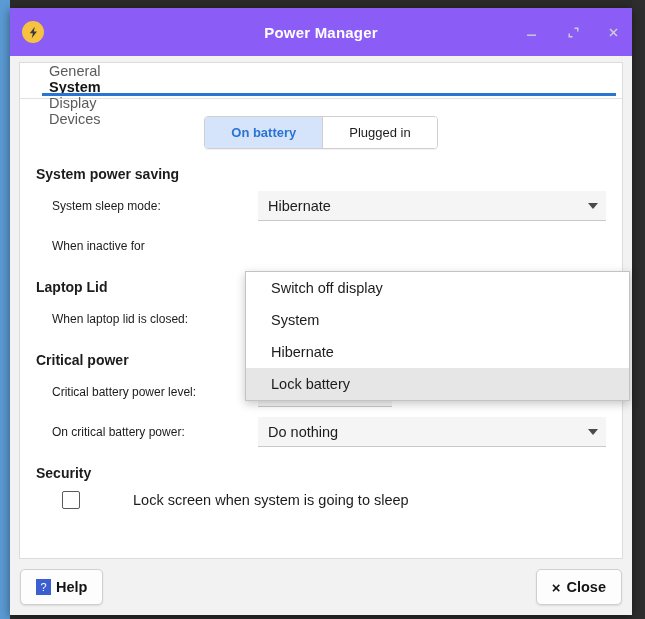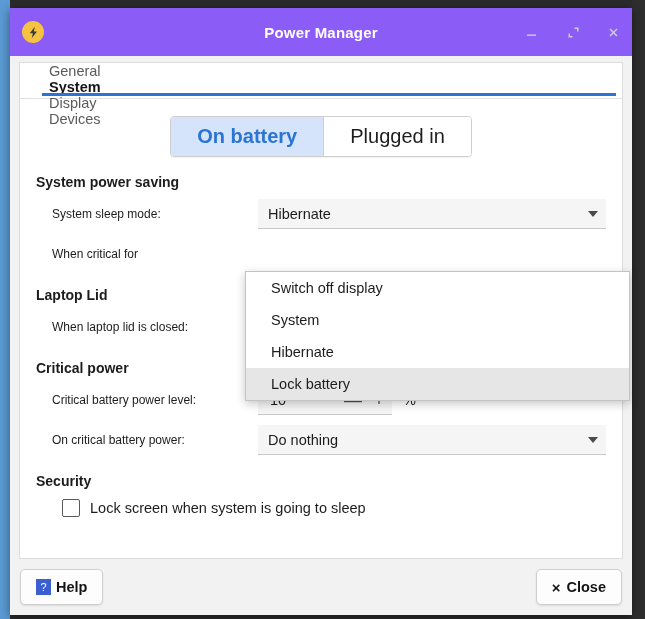--- a/index.html
+++ b/index.html
@@ -143,21 +143,21 @@
   }
   #segmented {
     display: flex;
     border: 1px solid #cfcfcf;
     border-radius: 4px;
     overflow: hidden;
     box-shadow: 0 1px 1px rgba(0,0,0,.06);
   }
   .seg {
     padding: 8px 26px;
-    font-size: 20px;
+    font-size: 13px;
     background: #ffffff;
     color: #1d1d1d;
     cursor: default;
   }
   .seg.active {
     background: #d6e4fb;
     color: #2a74d4;
     font-weight: bold;
   }
   .seg + .seg { border-left: 1px solid #cfcfcf; }
@@ -240,20 +240,21 @@
     color: #1c1c1c;
     margin-left: 11px;
   }
 
   
   .check-row {
     display: flex;
     align-items: center;
     margin-top: 10px;
     padding-left: 26px;
+    gap: 43px;
   }
   .checkbox {
     width: 16px;
     height: 16px;
     border: 1px solid #5a5a5a;
     background: #fff;
     border-radius: 2px;
     flex: none;
     cursor: default;
   }
@@ -403,21 +404,21 @@
 
       <div class="row">
         <div class="row-label">System sleep mode:</div>
         <div class="combo">
           <span>Hibernate</span>
           <span class="caret"></span>
         </div>
       </div>
 
       <div class="row">
-        <div class="row-label">When critical for</div>
+        <div class="row-label">When inactive for</div>
       </div>
 
       <div class="group-title">Laptop Lid</div>
 
       <div class="row">
         <div class="row-label">When laptop lid is closed:</div>
       </div>
 
       <div class="group-title">Critical power</div>
 

